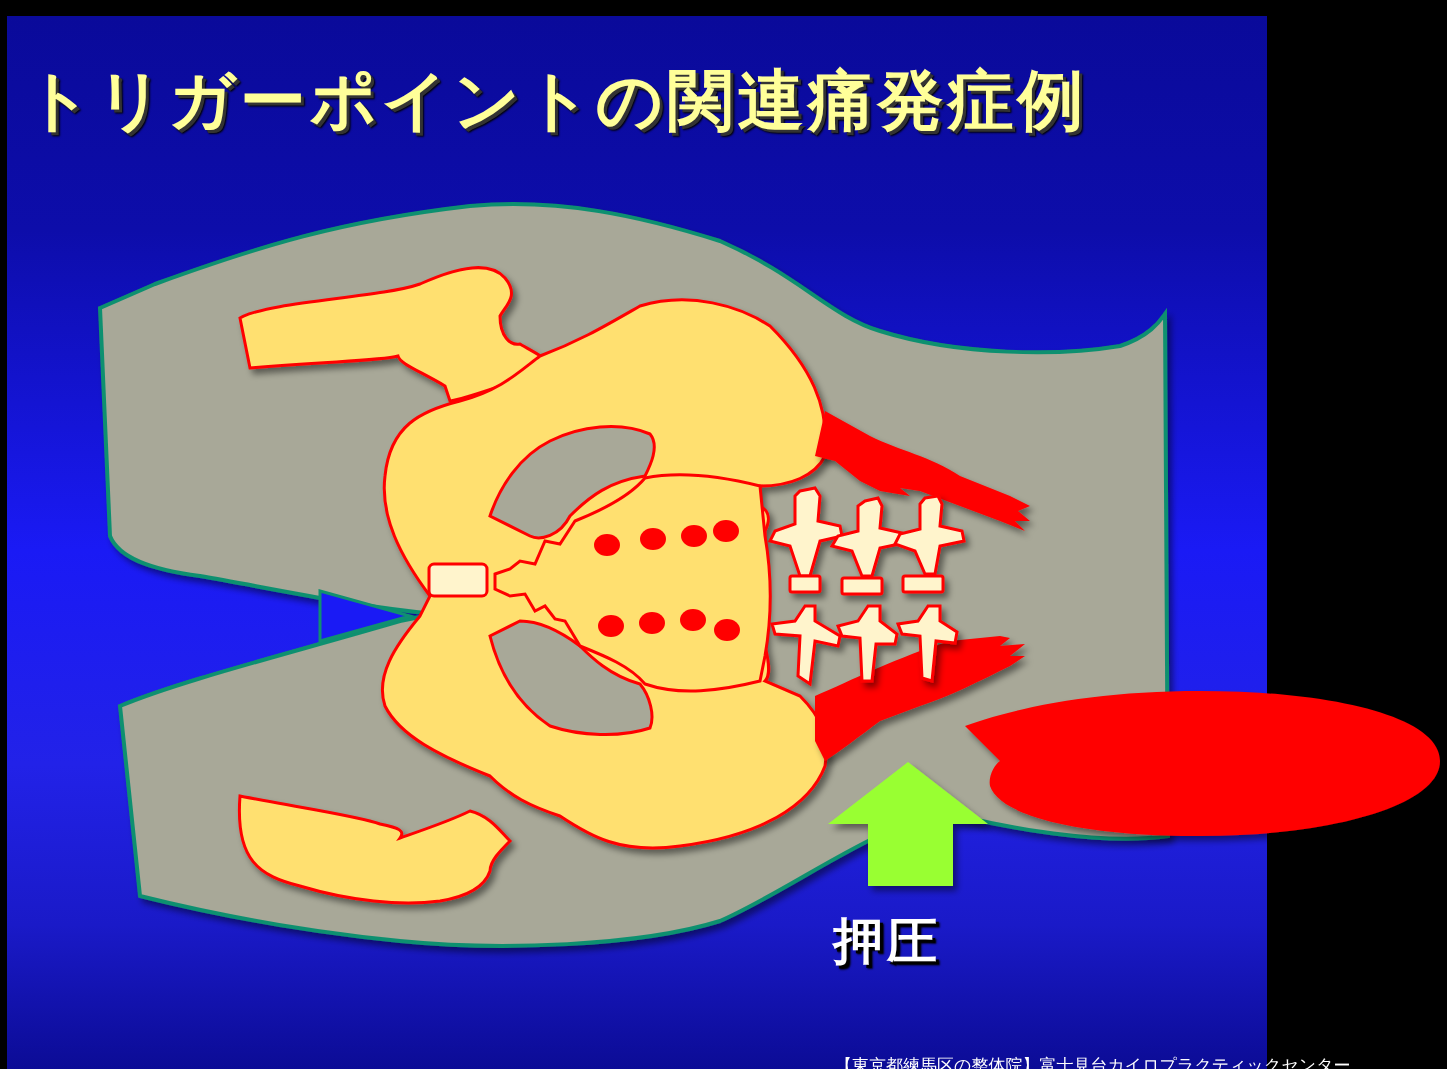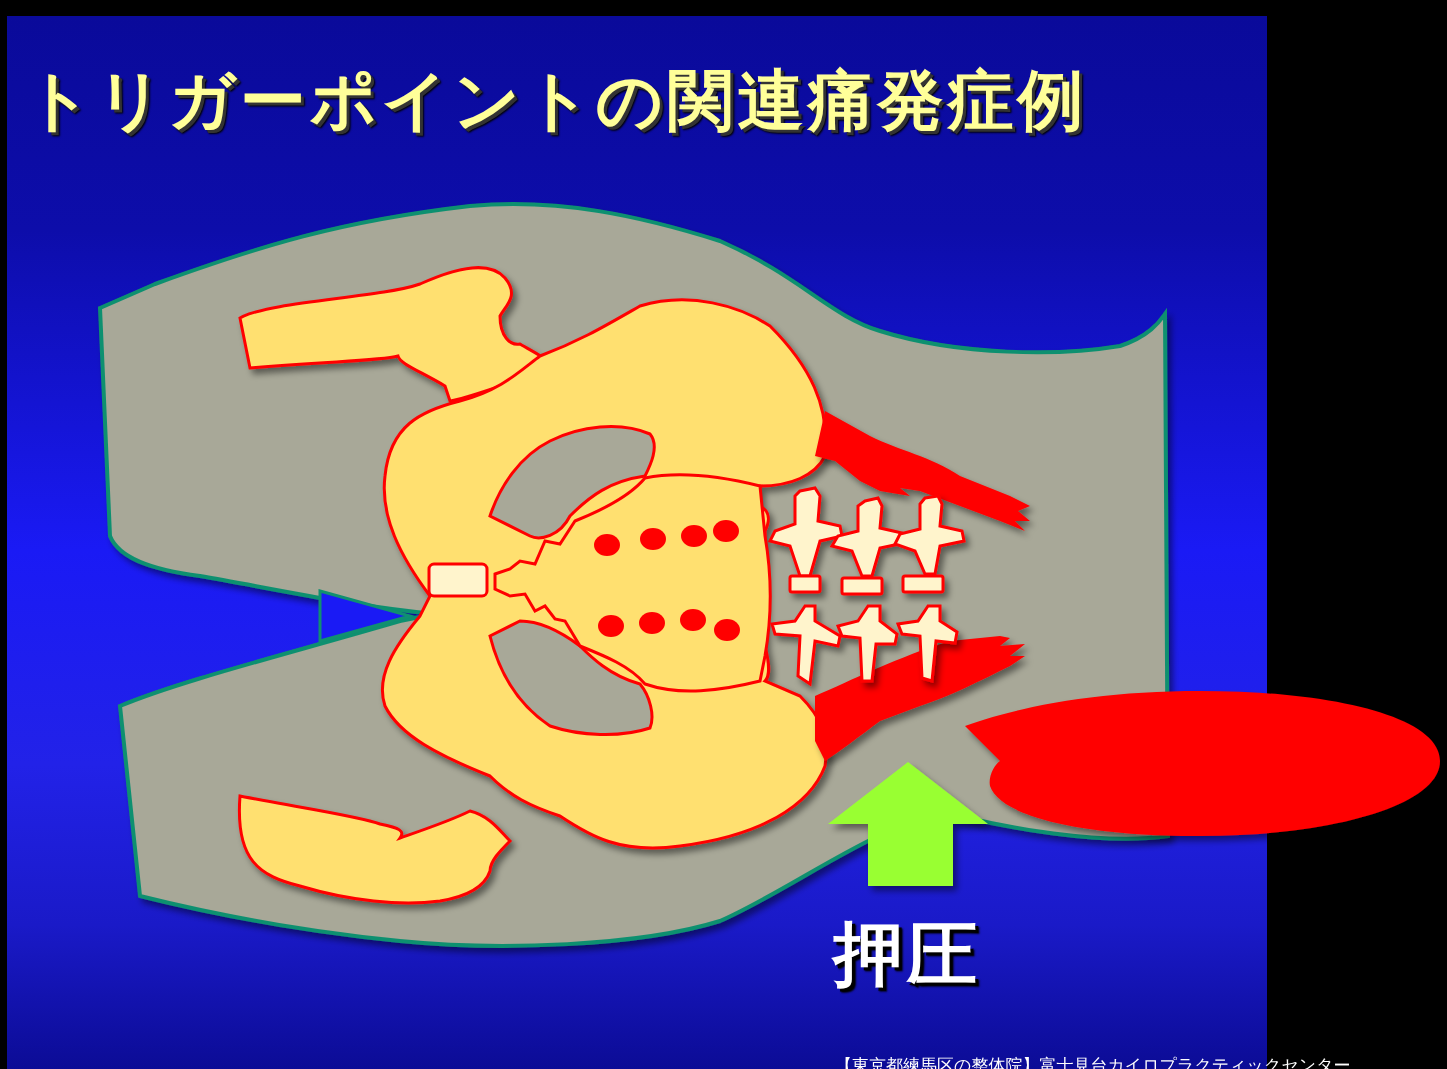--- a/index.html
+++ b/index.html
@@ -4,21 +4,21 @@
 <style>
   html,body{margin:0;padding:0;}
   body{width:1447px;height:1069px;overflow:hidden;background:#000;position:relative;font-family:"DejaVu Sans",sans-serif;}
   .slide{position:absolute;left:7px;top:16px;width:1260px;height:1069px;
     background:linear-gradient(180deg,#0a0a9a 0%,#0d0daa 20%,#1a1af5 50%,#2222e8 70%,#1a1ac8 85%,#0a0a90 100%);}
   .title{position:absolute;left:18px;top:40px;font-size:66px;font-weight:bold;color:#ffff99;letter-spacing:4px;
     text-shadow:3px 3px 0 #333,4px 4px 2px #000;white-space:nowrap;font-family:"DejaVu Sans",sans-serif;}
   svg.art{position:absolute;left:0;top:0;}
   .label-muscle{position:absolute;left:1043px;top:710px;font-size:68px;font-weight:bold;color:#fff;letter-spacing:2px;
     text-shadow:3px 3px 0 #000,4px 4px 2px #000;white-space:nowrap;}
-  .label-press{position:absolute;left:826px;top:892px;font-size:70px;font-weight:bold;color:#fff;letter-spacing:4px;
+  .label-press{position:absolute;left:826px;top:892px;font-size:50px;font-weight:bold;color:#fff;letter-spacing:4px;
     text-shadow:3px 3px 0 #000,4px 4px 2px #000;white-space:nowrap;}
   .credit{position:absolute;left:828px;top:1038px;font-size:17px;color:#fff;white-space:nowrap;font-family:Liberation Serif, serif;}
 </style>
 </head>
 <body>
 
 <div class="slide">
   <div class="title">トリガーポイントの関連痛発症例</div>
 
   <svg class="art" width="1440" height="1069" viewBox="7 0 1440 1069">

